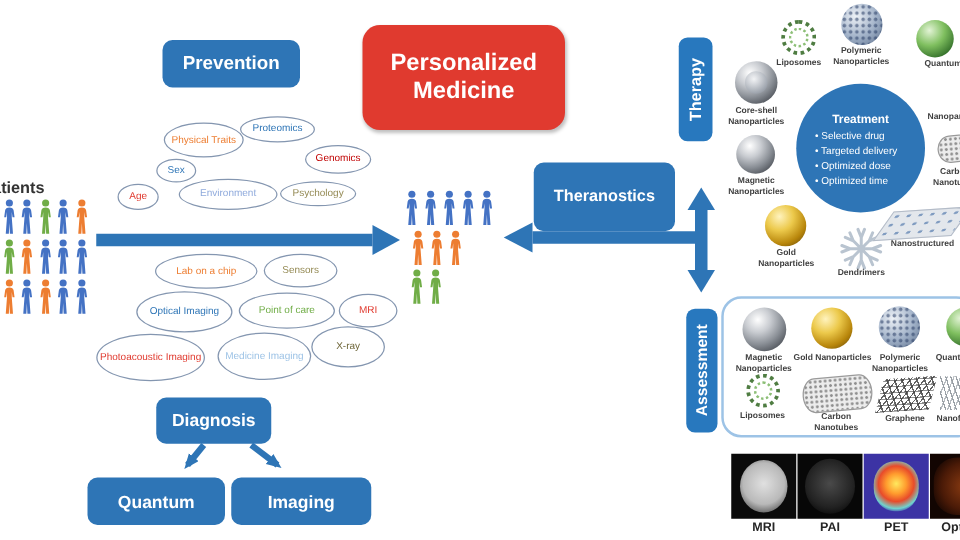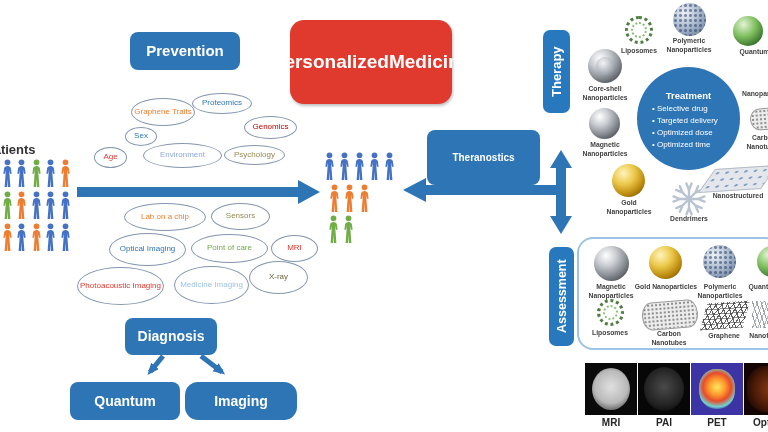--- a/index.html
+++ b/index.html
@@ -2,26 +2,26 @@
 <html><head>
 <meta charset="utf-8">
 <style>
   html,body{margin:0;padding:0;background:#fff;}
   #canvas{position:relative;width:768px;height:432px;background:#ffffff;overflow:hidden;
           font-family:"Liberation Sans",sans-serif;}
   .box{position:absolute;display:flex;align-items:center;justify-content:center;
        color:#fff;font-weight:bold;border-radius:8px;text-align:center;line-height:1.15;}
   .blue{background:#2e75b6;}
   #pm-box{left:290px;top:20px;width:162px;height:84px;background:#e03a2f;border-radius:14px;
-          font-size:19px;box-shadow:1px 2px 3px rgba(0,0,0,.25);}
+          font-size:19px;flex-direction:column;box-shadow:1px 2px 3px rgba(0,0,0,.25);}
   #prevention-box{left:130px;top:32px;width:110px;height:38px;font-size:15px;}
-  #theranostics-box{left:427px;top:130px;width:113px;height:55px;font-size:10px;}
+  #theranostics-box{left:427px;top:130px;width:113px;height:55px;font-size:13px;}
   #diagnosis-box{left:125px;top:318px;width:92px;height:37px;font-size:14px;}
   #sensor-box{left:70px;top:382px;width:110px;height:38px;font-size:14px;}
-  #imaging-box{left:185px;top:382px;width:112px;height:38px;font-size:14px;border-radius:13px;}
+  #imaging-box{left:185px;top:382px;width:112px;height:38px;font-size:14px;}
   .vlabel{position:absolute;background:#2878be;color:#fff;font-weight:bold;border-radius:7px;
           display:flex;align-items:center;justify-content:center;
           writing-mode:vertical-rl;transform:rotate(180deg);}
   #therapy-label{left:543px;top:30px;width:27px;height:83px;font-size:13px;}
   #assessment-label{left:549px;top:247px;width:25px;height:99px;font-size:12.5px;}
   #assessment-panel{position:absolute;left:577px;top:237px;width:200px;height:109px;
           border:2px solid #9dc3e6;border-radius:16px;}
   #patients-label{position:absolute;left:-15px;top:142px;font-size:13px;font-weight:bold;color:#333;}
   .oval{position:absolute;border:1.4px solid #8496b0;border-radius:50%;background:#fff;
         display:flex;align-items:center;justify-content:center;text-align:center;
@@ -129,21 +129,21 @@
       <polygon points="298,180 298,204 320,192" stroke="none"></polygon>
       <line x1="562" y1="190" x2="426" y2="190" stroke-width="10"></line>
       <polygon points="426,178 426,202 403,190" stroke="none"></polygon>
       <line x1="561" y1="166" x2="561" y2="218" stroke-width="10"></line>
       <polygon points="550,168 572,168 561,150" stroke="none"></polygon>
       <polygon points="550,216 572,216 561,234" stroke="none"></polygon>
       <line x1="163" y1="356" x2="150" y2="372" stroke-width="5" marker-end="url(#ah)"></line>
       <line x1="201" y1="356" x2="222" y2="372" stroke-width="5" marker-end="url(#ah)"></line>
     </g>
   </svg>
-<div class="oval" style="left: 131px; top: 98px; width: 64px; height: 28px; color: rgb(237, 125, 49);">Graphene Traits</div>
+<div class="oval" style="left: 131px; top: 98px; width: 64px; height: 28px; color: rgb(237, 125, 49);">Physical Traits</div>
     <div class="oval" style="left: 192px; top: 93px; width: 60px; height: 21px; color: rgb(46, 117, 182);">Proteomics</div>
     <div class="oval" style="left: 125px; top: 127px; width: 32px; height: 19px; color: rgb(46, 117, 182);">Sex</div>
     <div class="oval" style="left: 244px; top: 116px; width: 53px; height: 23px; color: rgb(192, 0, 0);">Genomics</div>
     <div class="oval" style="left: 143px; top: 143px; width: 79px; height: 25px; color: rgb(143, 170, 220);">Environment</div>
     <div class="oval" style="left: 94px; top: 147px; width: 33px; height: 21px; color: rgb(224, 58, 47);">Age</div>
     <div class="oval" style="left: 224px; top: 145px; width: 61px; height: 20px; color: rgb(148, 138, 84);">Psychology</div>
     <div class="oval" style="left: 211px; top: 203px; width: 59px; height: 27px; color: rgb(148, 138, 84);">Sensors</div>
     <div class="oval" style="left: 124px; top: 203px; width: 82px; height: 28px; color: rgb(237, 125, 49);">Lab on a chip</div>
     <div class="oval" style="left: 109px; top: 233px; width: 77px; height: 33px; color: rgb(46, 117, 182);">Optical Imaging</div>
     <div class="oval" style="left: 191px; top: 234px; width: 77px; height: 29px; color: rgb(112, 173, 71);">Point of care</div>

